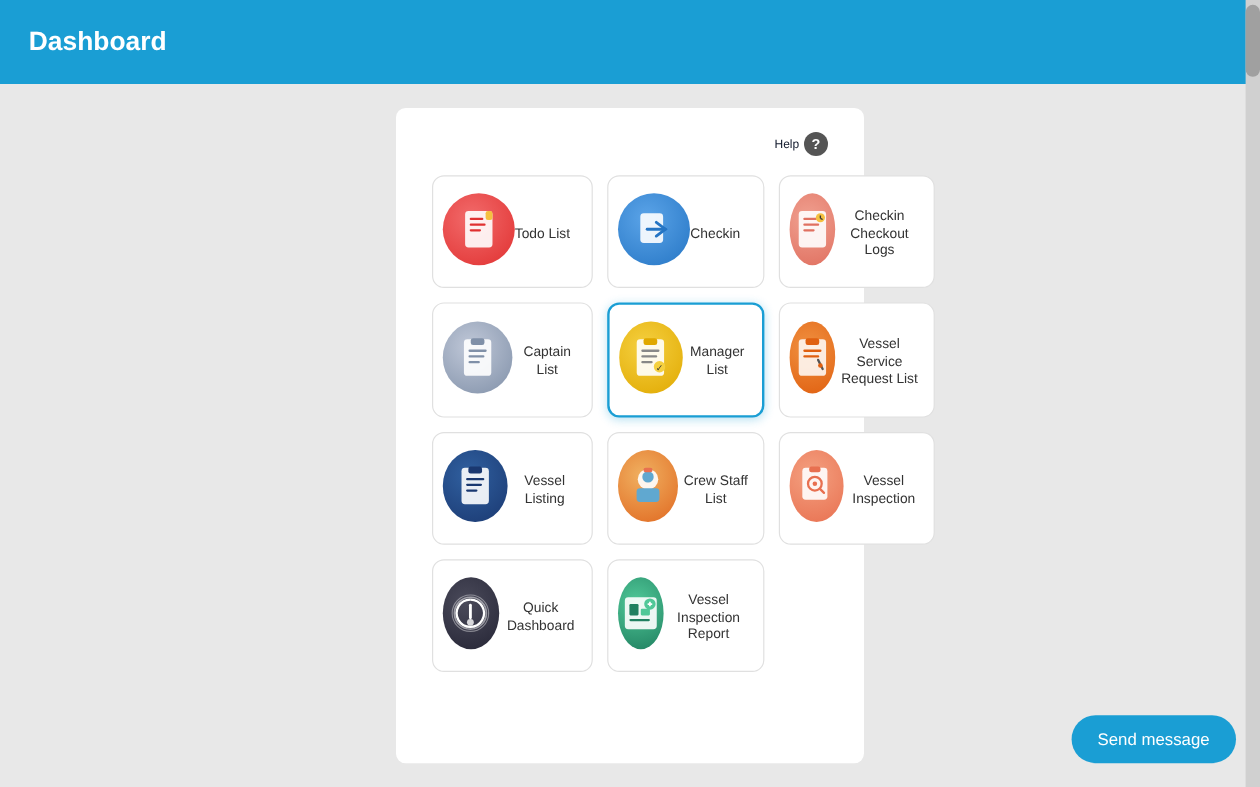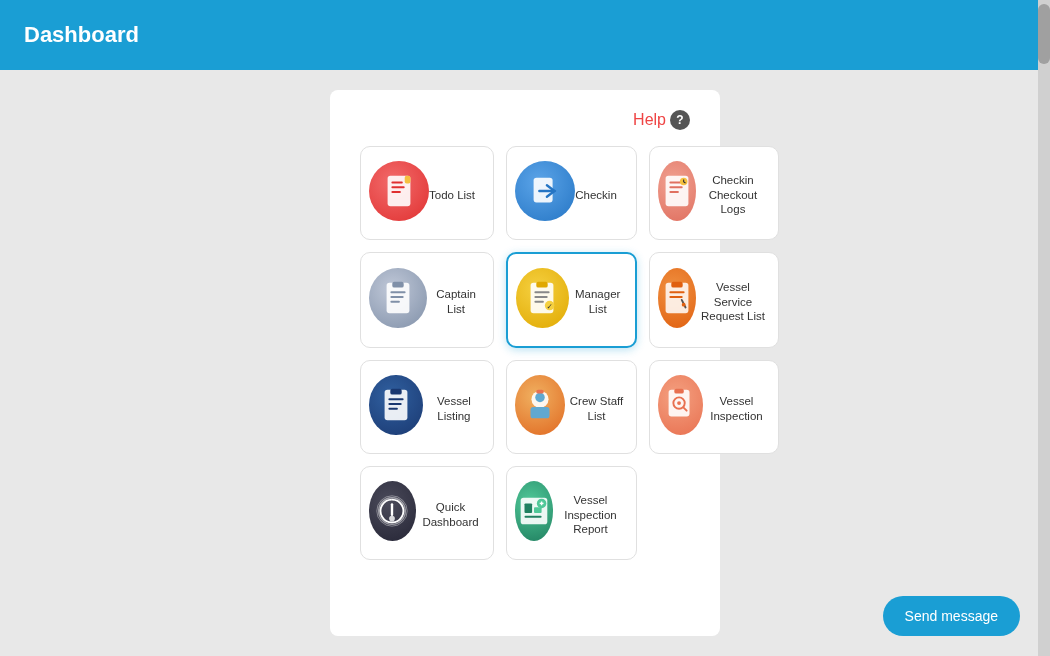--- a/index.html
+++ b/index.html
@@ -38,22 +38,22 @@
       width: 390px;
       position: relative;
     }
     .help-row {
       display: flex;
       justify-content: flex-end;
       align-items: center;
       margin-bottom: 16px;
     }
     .help-text {
-      font-size: 16px;
-      color: #ef4444;
+      font-size: 10px;
+      color: #0f172a;
       margin-right: 4px;
     }
     .help-icon {
       width: 20px;
       height: 20px;
       background: #555;
       border-radius: 50%;
       display: flex;
       align-items: center;
       justify-content: center;
@@ -123,21 +123,21 @@
       width: 12px;
       height: 60px;
       background: #a0a0a0;
       border-radius: 6px;
       position: absolute;
       top: 4px;
     }
     .send-message-btn {
       position: absolute;
       bottom: 20px;
-      right: 30px;
+      right: 20px;
       background: #1a9ed4;
       color: white;
       border: none;
       border-radius: 20px;
       padding: 12px 22px;
       font-size: 14px;
       cursor: pointer;
       font-weight: 500;
     }
     

